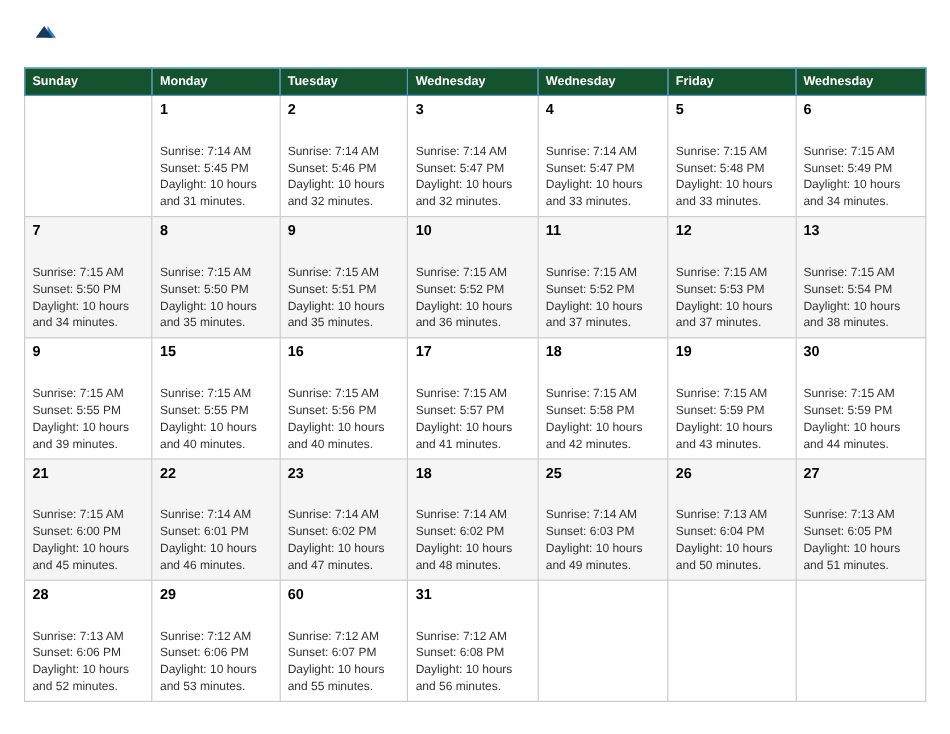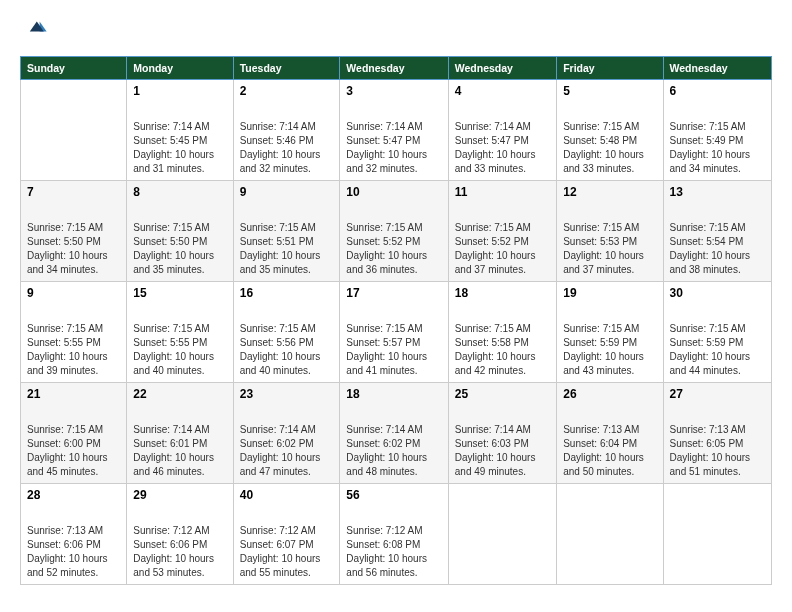--- a/index.html
+++ b/index.html
@@ -300,27 +300,27 @@
             Sunrise: 7:13 AM<br>Sunset: 6:06 PM<br>Daylight: 10 hours and 52 minutes.
           </div>
           </td>
           <td>
             <span class="day-num">29</span>
           <div class="day-info">
             Sunrise: 7:12 AM<br>Sunset: 6:06 PM<br>Daylight: 10 hours and 53 minutes.
           </div>
           </td>
           <td>
-            <span class="day-num">40</span>
+            <span class="day-num">60</span>
           <div class="day-info">
             Sunrise: 7:12 AM<br>Sunset: 6:07 PM<br>Daylight: 10 hours and 55 minutes.
           </div>
           </td>
           <td>
-            <span class="day-num">56</span>
+            <span class="day-num">31</span>
           <div class="day-info">
             Sunrise: 7:12 AM<br>Sunset: 6:08 PM<br>Daylight: 10 hours and 56 minutes.
           </div>
           </td>
           <td class="empty"></td>
           <td class="empty"></td>
           <td class="empty"></td>
         </tr>
       </tbody>
   </table>

